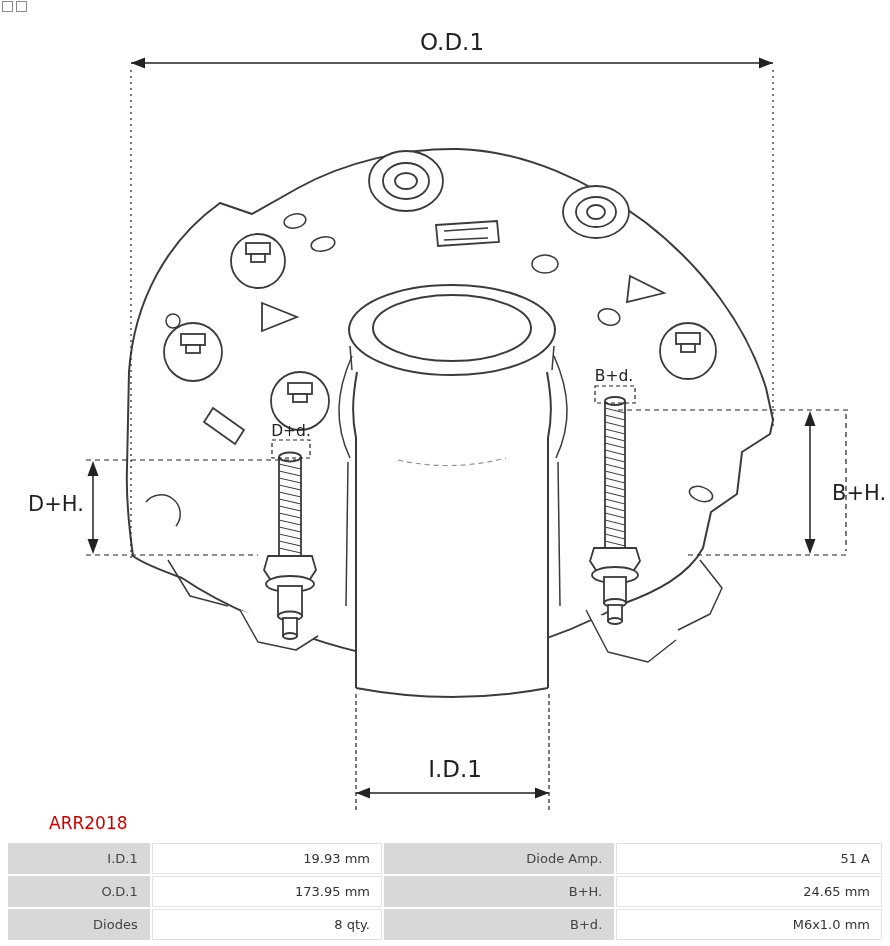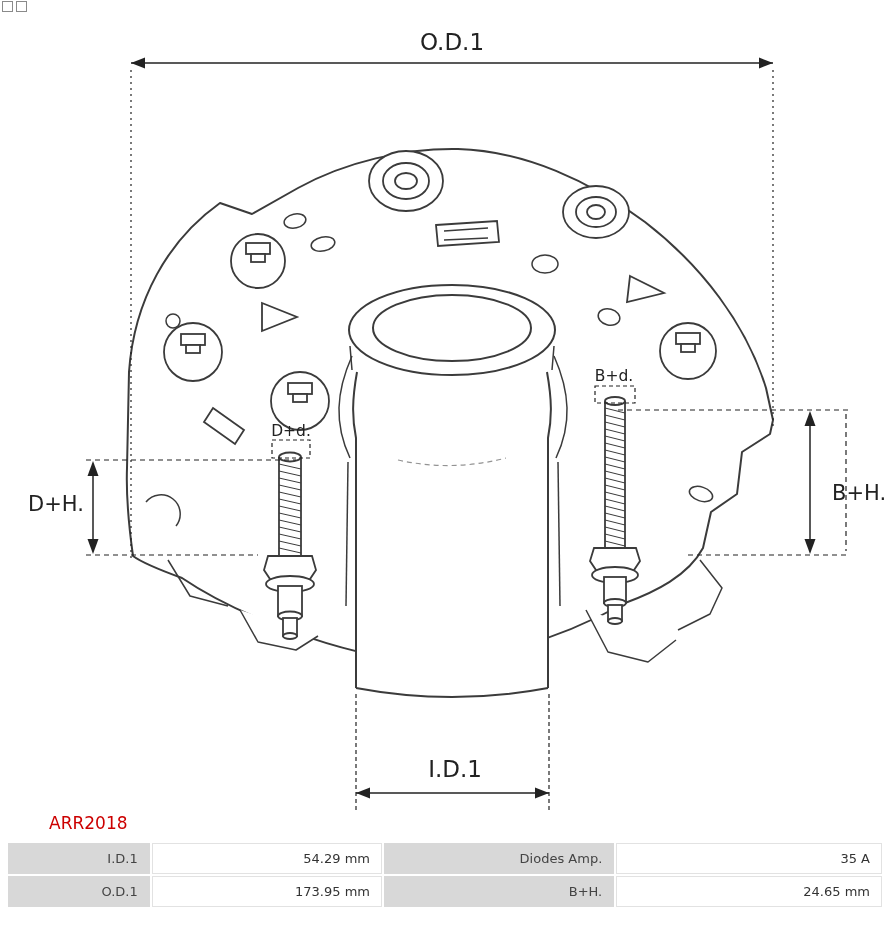--- a/index.html
+++ b/index.html
@@ -177,24 +177,30 @@
 <table class="spec-table">
   <colgroup>
       <col class="c1">
       <col class="c2">
       <col class="c3">
       <col class="c4">
     </colgroup>
   <tbody>
     <tr>
       <td class="lbl">I.D.1</td>
-      <td class="val">54.29 mm</td>
-      <td class="lbl">Diodes Amp.</td>
-      <td class="val">35 A</td>
+      <td class="val">19.93 mm</td>
+      <td class="lbl">Diode Amp.</td>
+      <td class="val">51 A</td>
     </tr>
     <tr>
       <td class="lbl">O.D.1</td>
       <td class="val">173.95 mm</td>
       <td class="lbl">B+H.</td>
       <td class="val">24.65 mm</td>
     </tr>
+    <tr>
+      <td class="lbl">Diodes</td>
+      <td class="val">8 qty.</td>
+      <td class="lbl">B+d.</td>
+      <td class="val">M6x1.0 mm</td>
+    </tr>
   </tbody>
 </table>
 
 </body></html>

